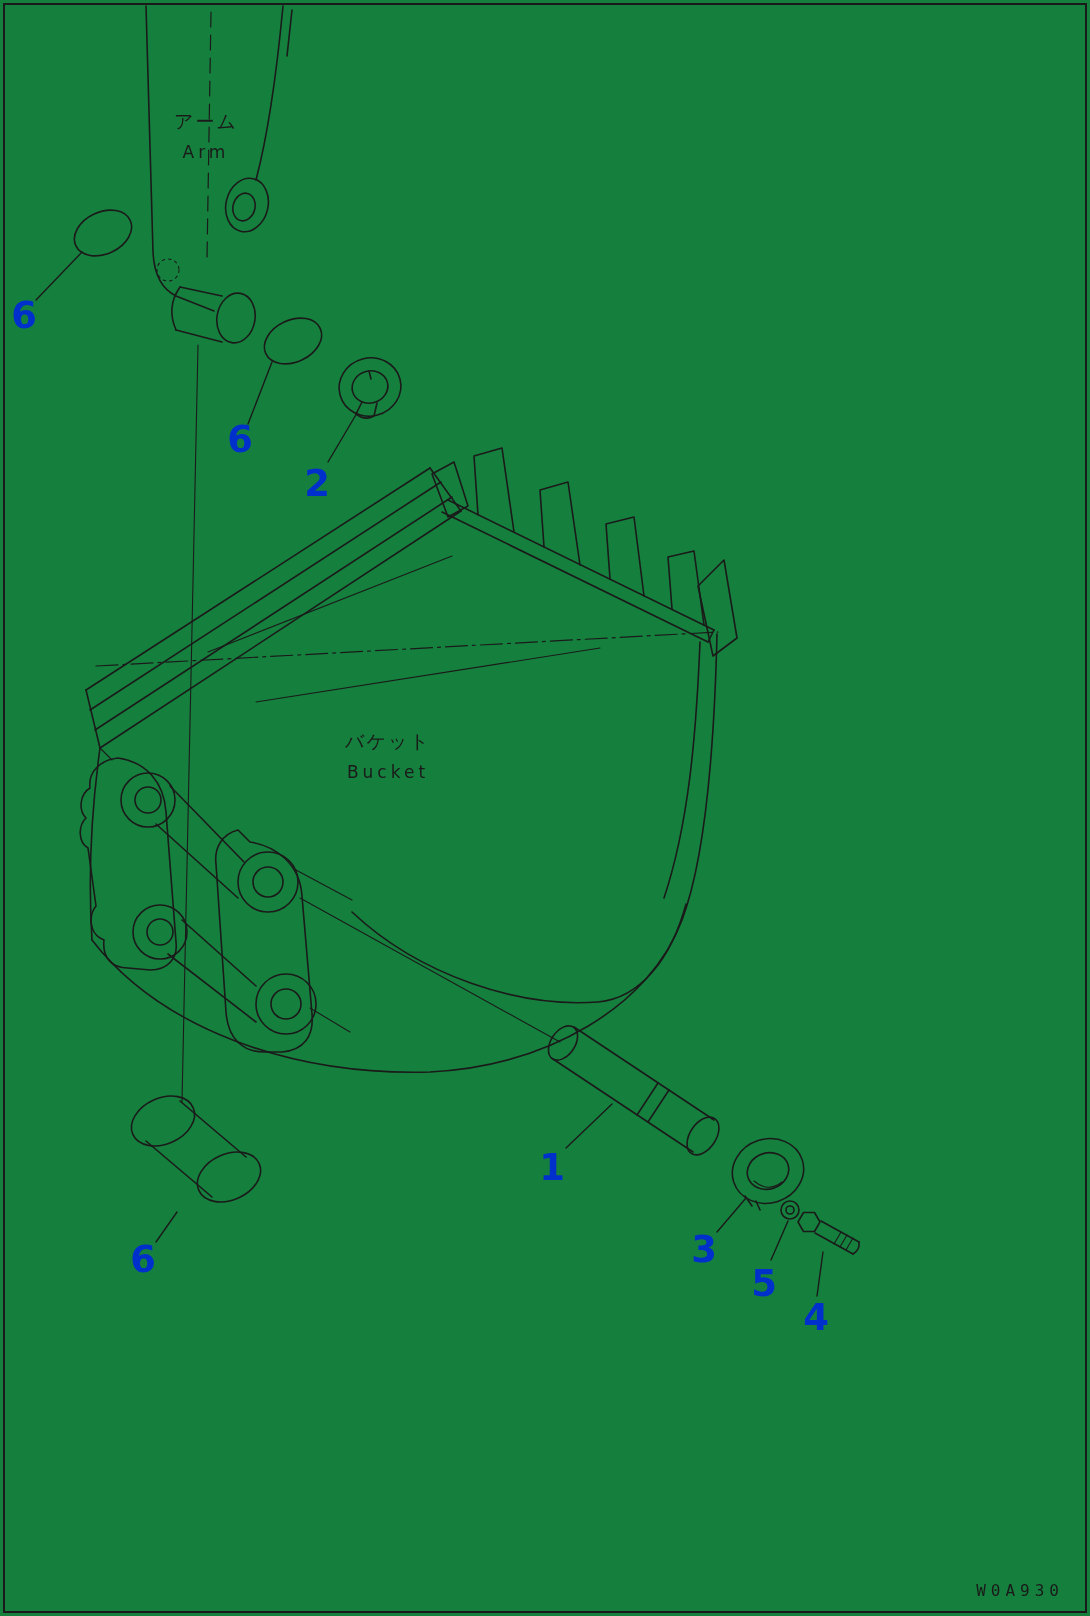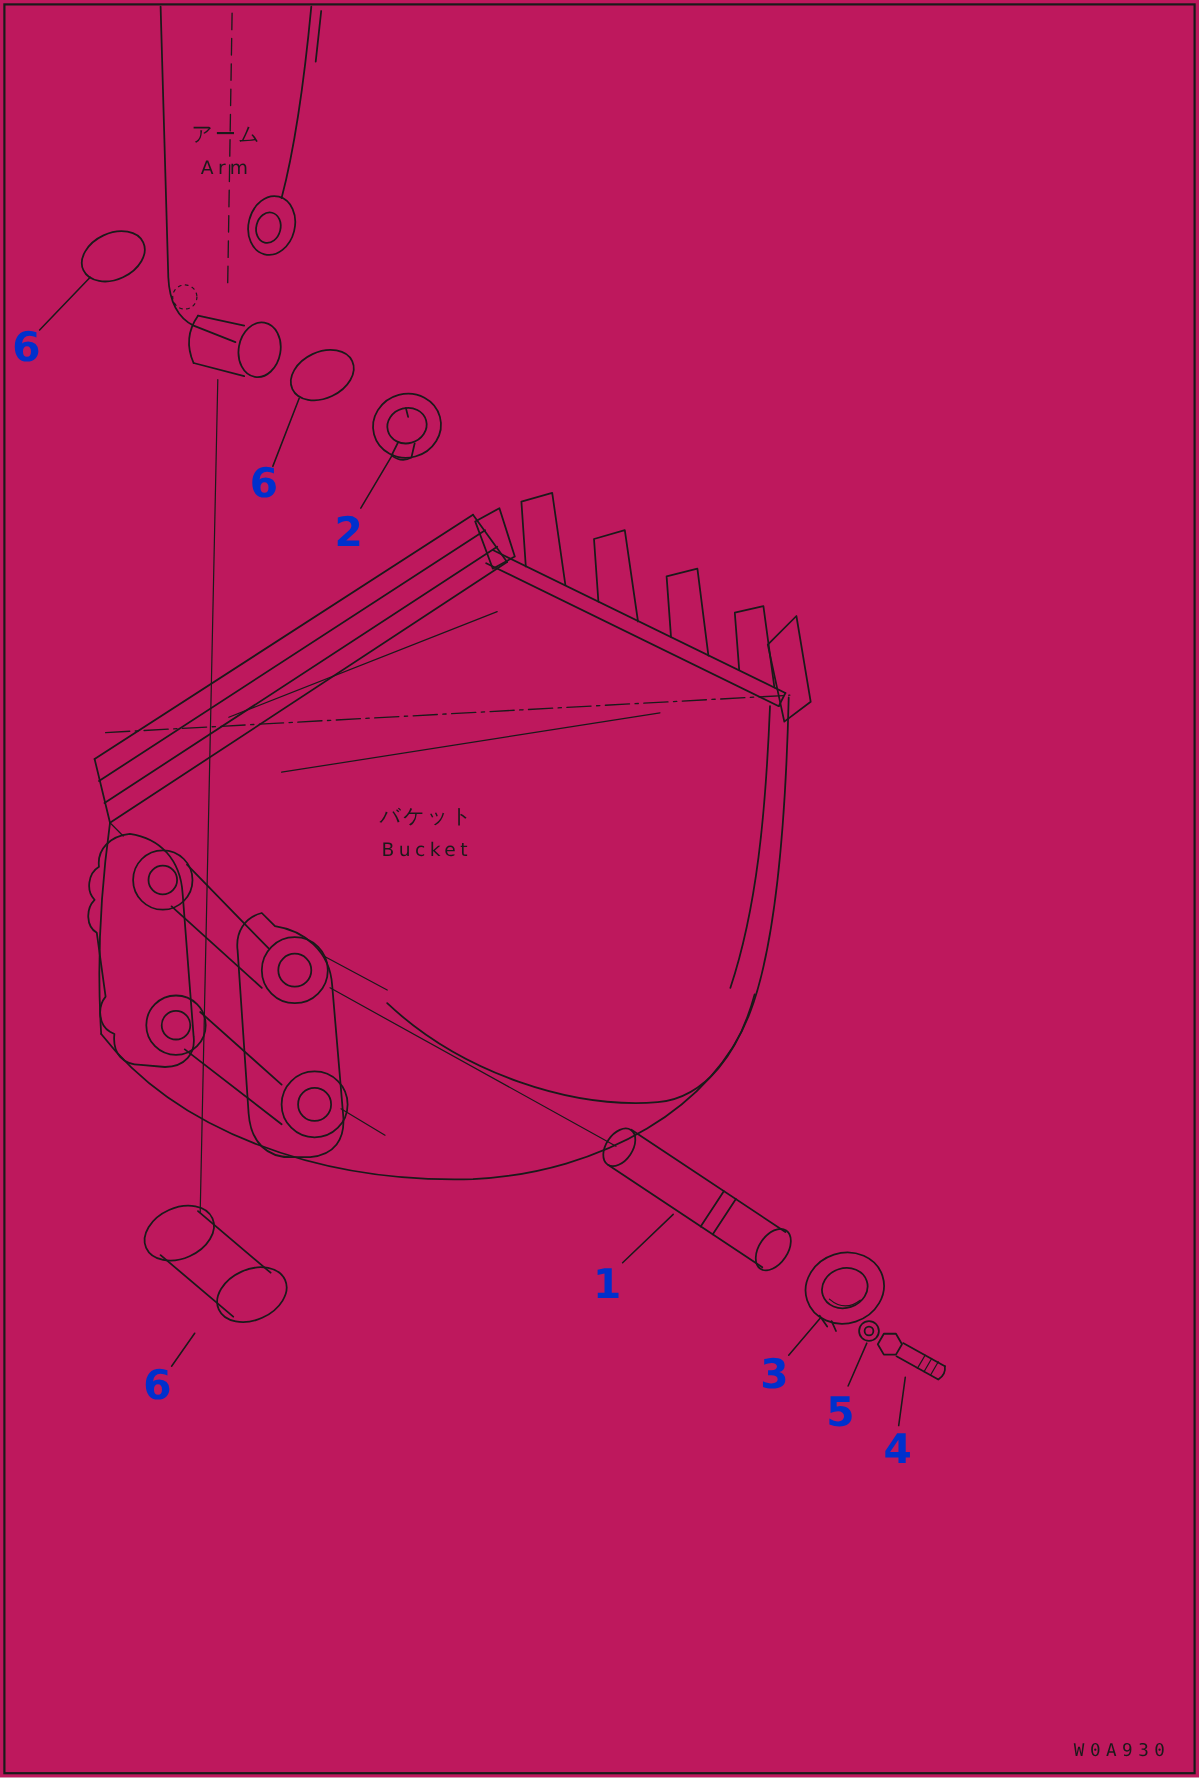--- a/index.html
+++ b/index.html
@@ -1,19 +1,19 @@
 <!DOCTYPE html>
 <html><head>
 <meta charset="utf-8">
 <style>
   html,body{margin:0;padding:0;background:#e8e8e8;}
   .sheet{
     position:relative;
     width:1090px;height:1616px;
-    background:#be185d;
+    background:#15803d;
     font-family:"DejaVu Sans",sans-serif;
     overflow:hidden;
   }
   svg{position:absolute;left:0;top:0;}
   text{user-select:none;}
   .jp{font-size:19px;letter-spacing:2px;fill:#1a1a1a;}
   .en{font-size:17px;letter-spacing:4px;fill:#1a1a1a;}
   .callout{font-size:37px;font-weight:bold;}
   .code{font-family:"DejaVu Sans Mono",monospace;font-size:16px;letter-spacing:5px;fill:#1a1a1a;}
 </style>

